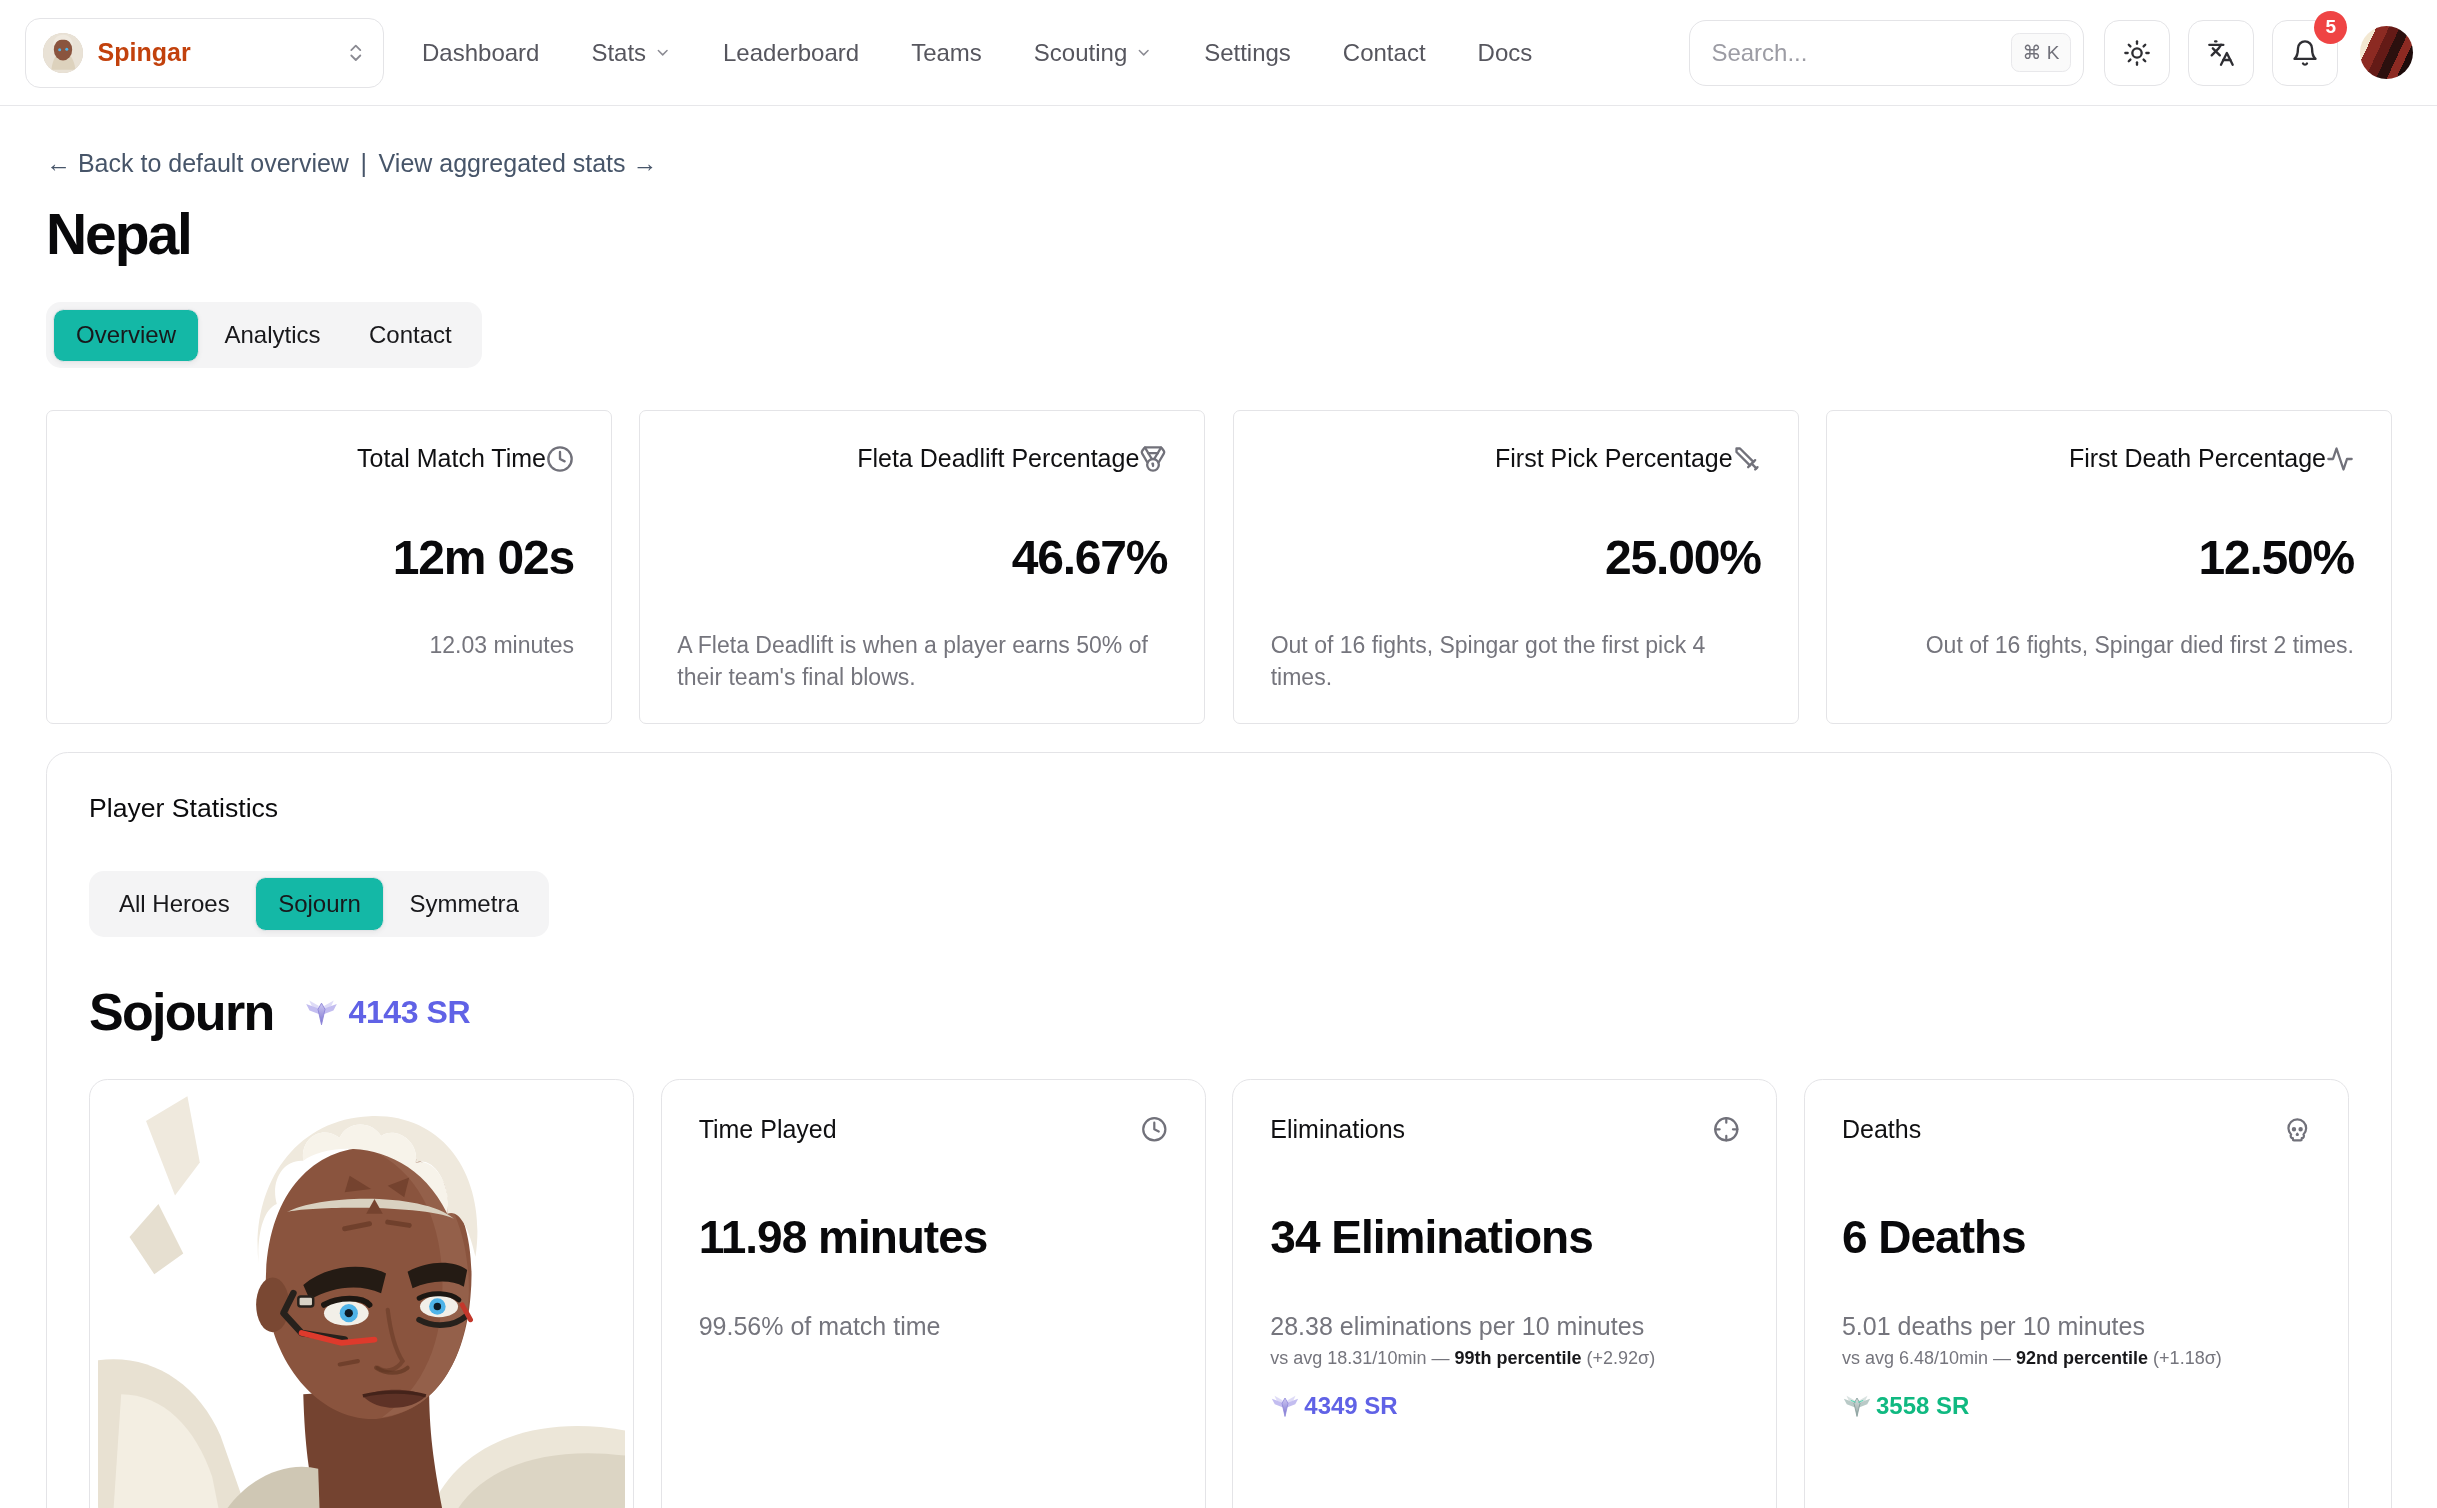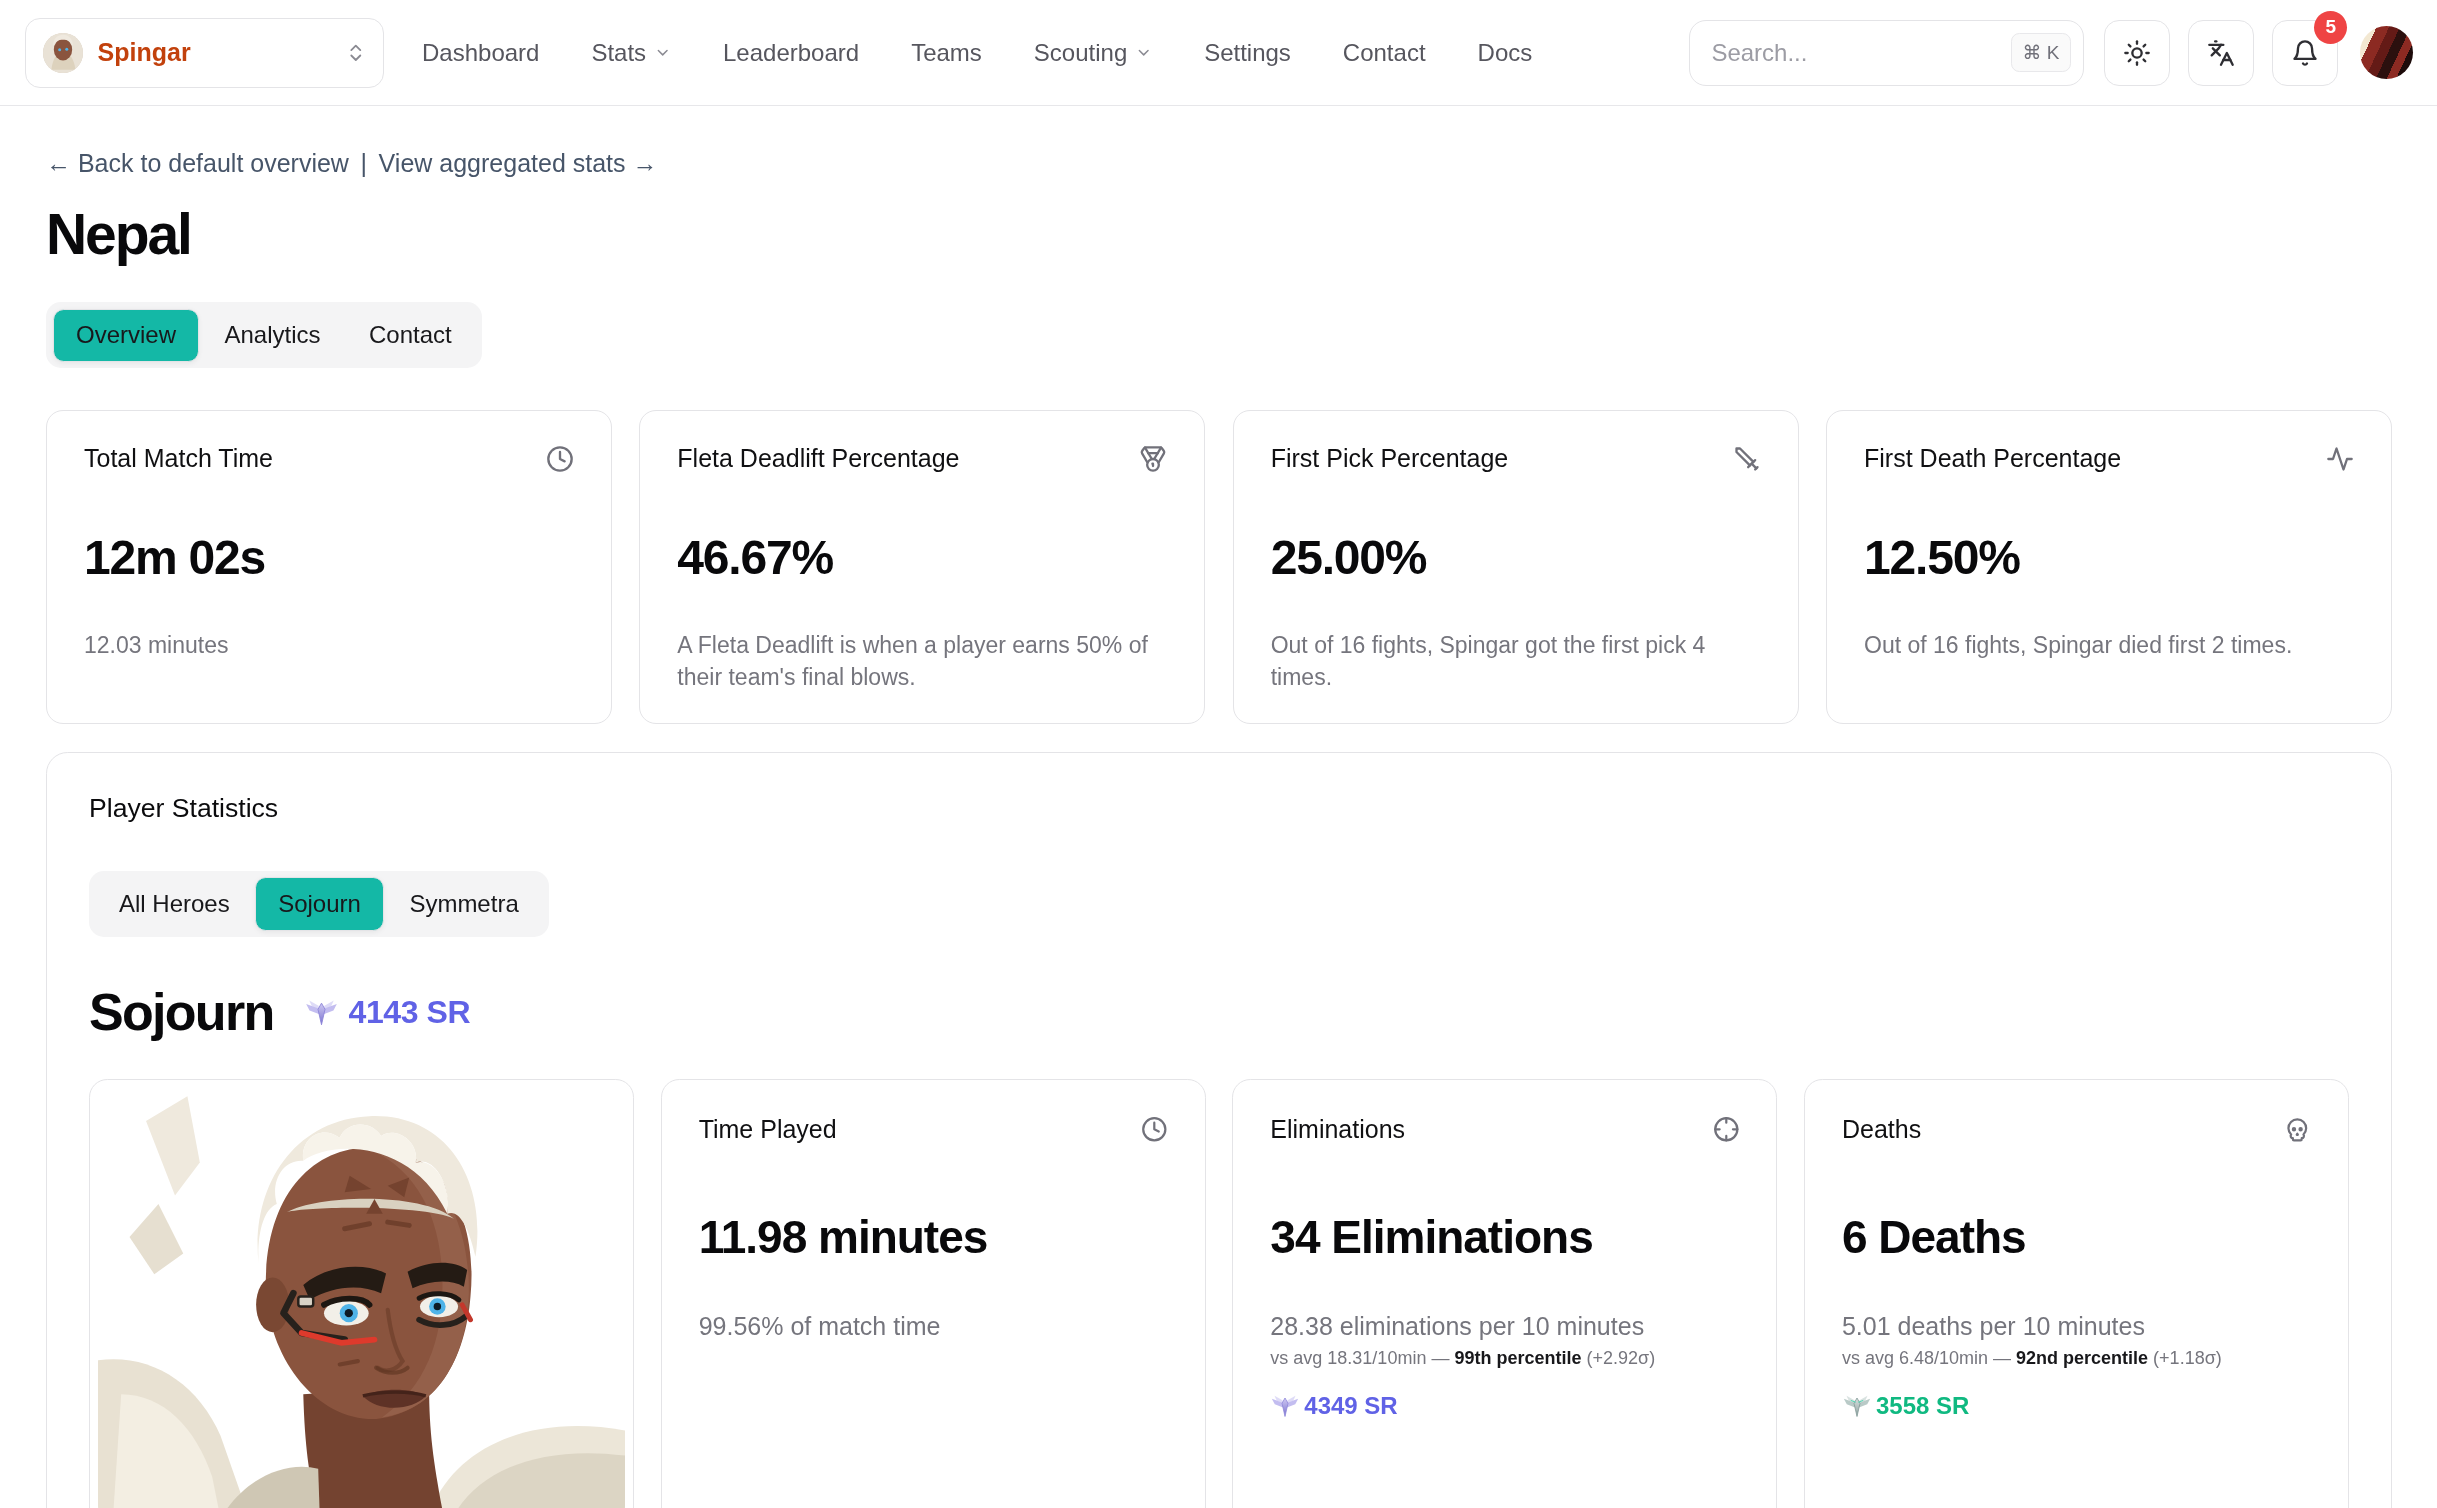--- a/index.html
+++ b/index.html
@@ -69,22 +69,22 @@
     font-size:24px; color:#18181b; padding:11.6px 22.4px; border-radius:10.8px;
     border:1.7px solid transparent; cursor:pointer; background:transparent; font-family:inherit; white-space:nowrap;
   }
   .seg .seg-item.active {
     background:#14b8a6; border-color:#e4e4e7; box-shadow:0 1.7px 5px rgba(0,0,0,.05); font-weight:500;
   }
   .view-tabs { margin-top:35px; }
 
   .cards-grid { display:grid; grid-template-columns:repeat(4,1fr); gap:27.4px; margin-top:42px; }
   .stat-card {
-    border:1.7px solid #e4e4e7; border-radius:17px; background:#fff;
-    height:314px; padding:33px 37px; display:flex; flex-direction:column;
+    border:1.7px solid #e4e4e7; border-radius:7px; background:#fff;
+    height:314px; padding:33px 37px; display:flex; flex-direction:column;align-items:flex-end;
   }
   .card-head { display:flex; align-items:center; justify-content:space-between; }
   .card-title { font-size:25px; font-weight:500; color:#101012; }
   .card-ico { color:#71717a; }
   .card-value { margin-top:57px; font-size:48px; font-weight:800; letter-spacing:-1.2px; color:#09090b; }
   .card-sub { margin-top:45px; font-size:23px; color:#75757d; line-height:1.38; }
 
   
   .panel {
     margin-top:27.4px; border:1.7px solid #e4e4e7; border-radius:21.6px;

